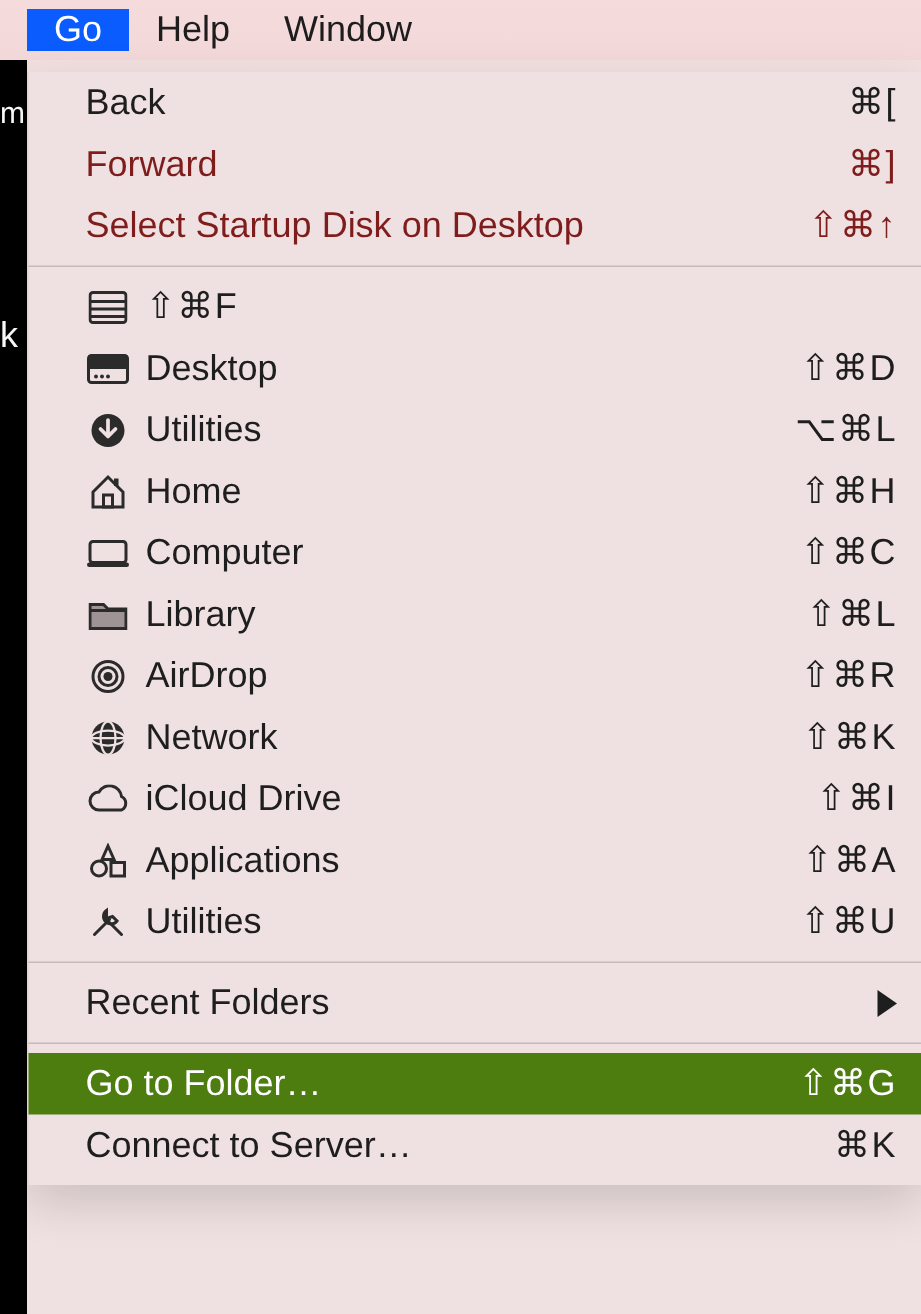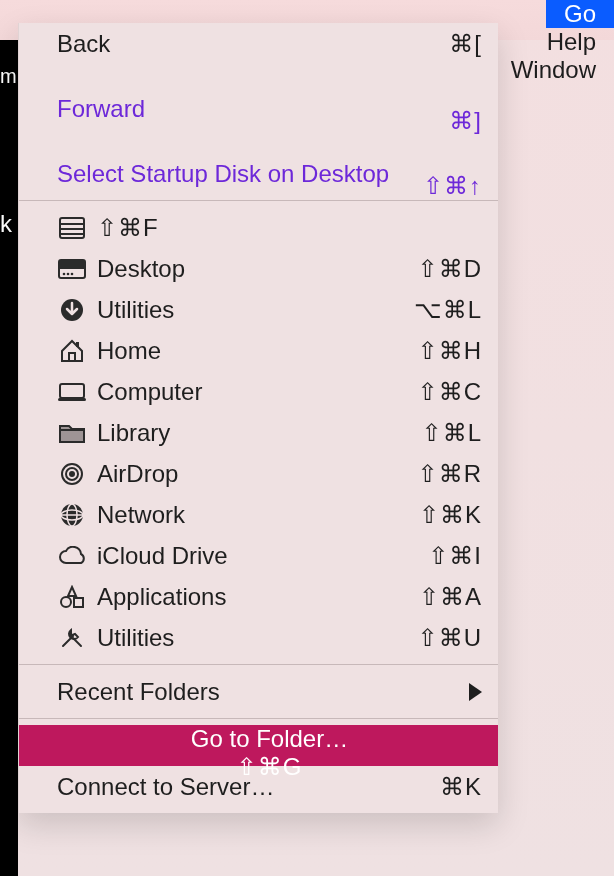--- a/index.html
+++ b/index.html
@@ -6,25 +6,24 @@
   html, body {
     width: 614px;
     height: 876px;
     overflow: hidden;
     font-family: -apple-system, "Helvetica Neue", Helvetica, Arial, sans-serif;
     background: linear-gradient(180deg, #f3dfe0 0%, #efe1e2 100%);
   }
   .menubar {
     height: 40px;
     display: flex;
-    align-items: flex-end;
+    align-items: center;
     background: linear-gradient(180deg, #f6dbdc 0%, #f3d8d9 100%);
     font-size: 24px;
     color: #1d1d1d;
-    flex-direction: column;
   }
   .menubar .spacer-left {
     width: 18px;
     background: #000;
   }
   .menubar .item {
     padding: 0 18px;
     display: flex;
     align-items: center;
     cursor: default;
@@ -55,22 +54,22 @@
     position: absolute;
     left: 0;
     top: 210px;
     color: #fff;
     font-size: 24px;
     z-index: 0;
   }
   .dropdown {
     position: absolute;
     left: 18px;
-    top: 23px;
-    width: 480px;
+    top: 48px;
+    width: 596px;
     background: #efe1e2;
     border-left: 1px solid rgba(0,0,0,0.06);
     box-shadow: 0 12px 30px rgba(0,0,0,0.15);
     z-index: 1;
     padding-bottom: 6px;
   }
   .menu-item {
     display: flex;
     align-items: center;
     height: 41px;
@@ -91,25 +90,24 @@
     flex: 0 0 auto;
   }
   .menu-item .label { flex: 1 1 auto; }
   .menu-item .shortcut {
     color: #1e1e1e;
     font-size: 24px;
     letter-spacing: 1px;
     white-space: nowrap;
   }
   .menu-item.disabled,
-  .menu-item.disabled .shortcut { color: #6d28d9; margin-top: 24px; }
+  .menu-item.disabled .shortcut { color: #7f1d1d; }
   .menu-item.highlight {
-    background: #be185d;
+    background: #4d7c0f;
     color: #fff;
-    flex-direction: column;
   }
   .menu-item.highlight .shortcut { color: #fff; }
   .separator {
     height: 1px;
     background: #c7b8b9;
     margin: 6px 0;
   }
   .submenu-arrow {
     width: 0; height: 0;
     border-top: 9px solid transparent;

